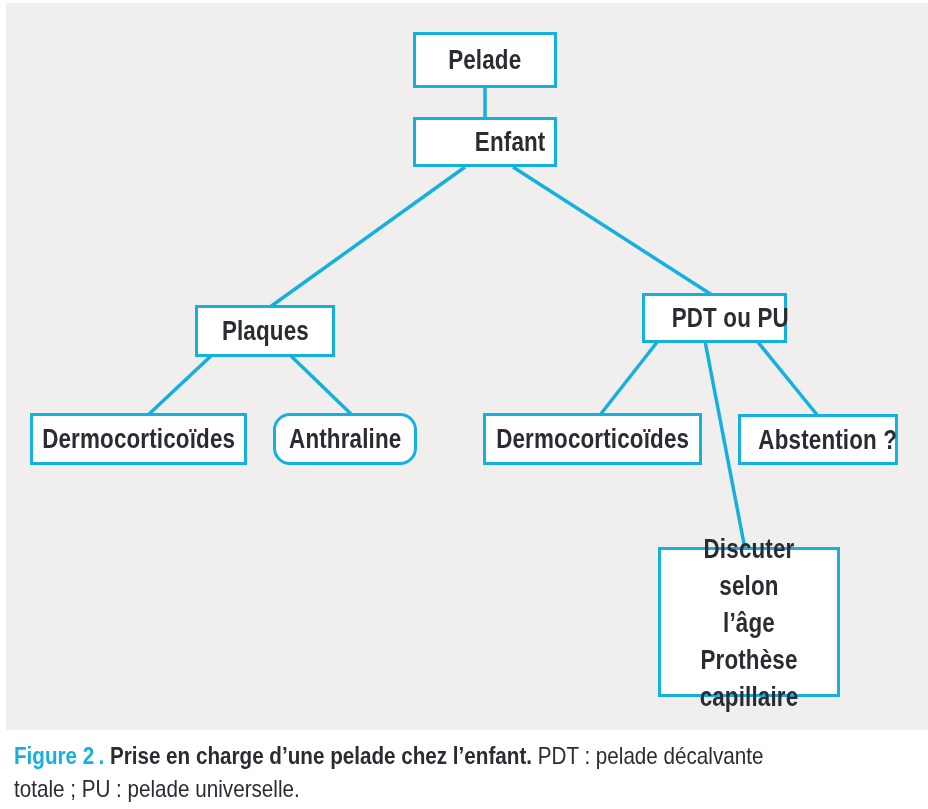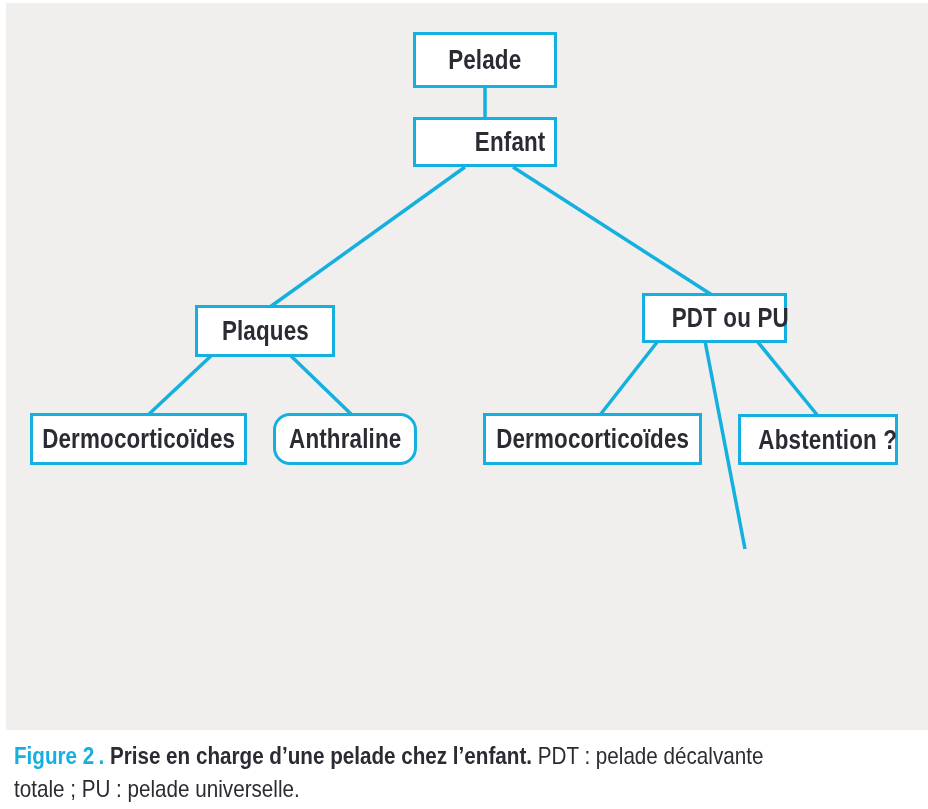--- a/index.html
+++ b/index.html
@@ -116,20 +116,26 @@
   </div>
 
   <div class="node n-dermo2">
     <span class="t">Dermocorticoïdes</span>
   </div>
 
   <div class="node n-abstention">
     <span class="t">Abstention ?</span>
   </div>
 
+  <div class="node n-discuter">
+    <span class="t multiline">Discuter selon
+l’âge
+Prothèse
+capillaire</span>
+  </div>
 
   <div class="caption">
     <div class="caption-inner">
       <span class="cap-fig">Figure 2 .</span>
       <span class="cap-title">Prise en charge d’une pelade chez l’enfant.</span>
       <span class="cap-note">PDT : pelade décalvante
 totale ; PU : pelade universelle.</span>
     </div>
   </div>
 

